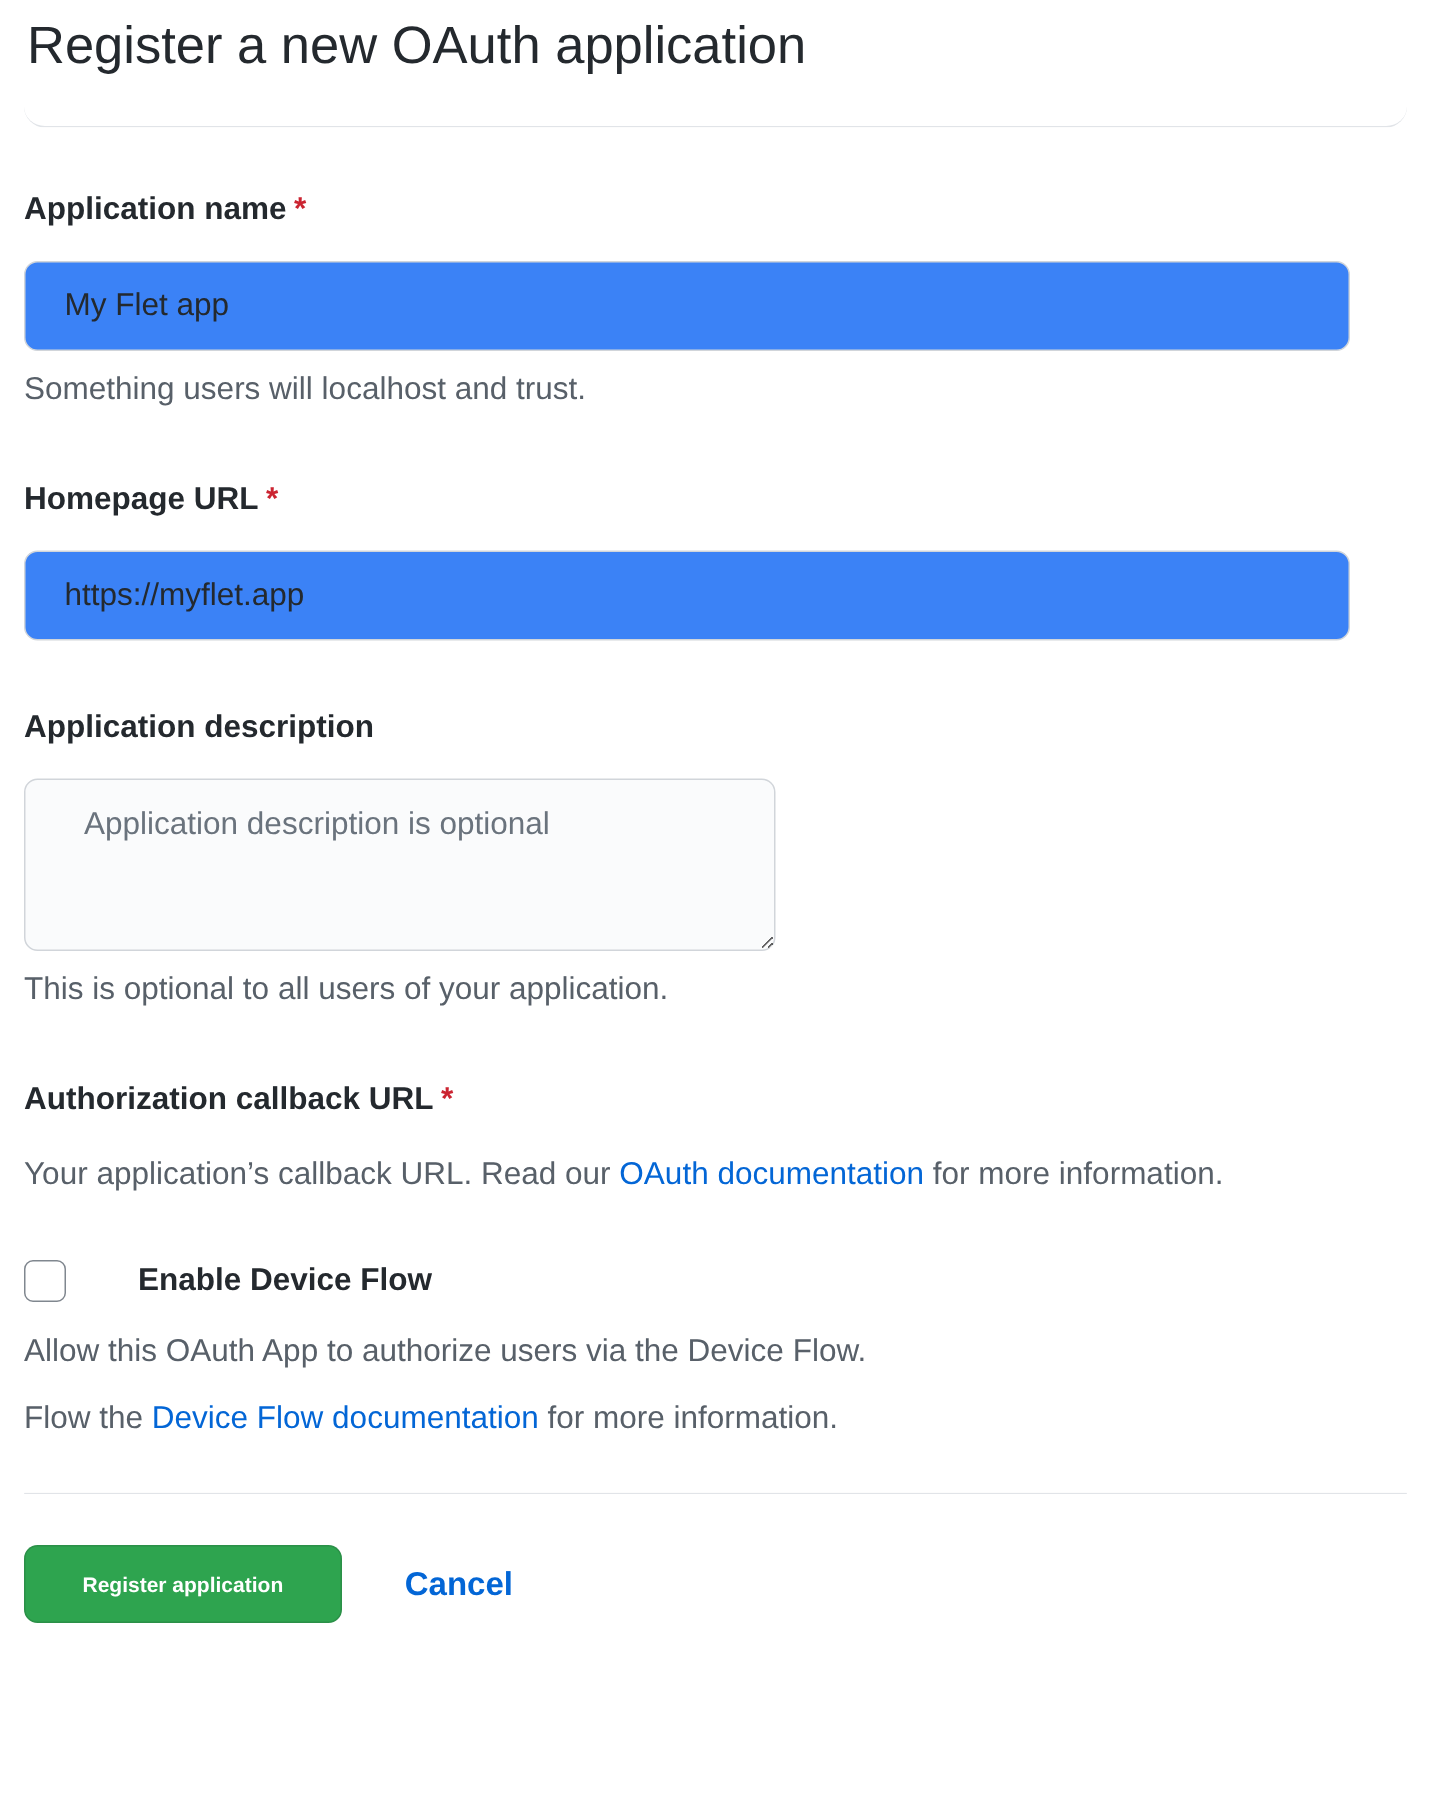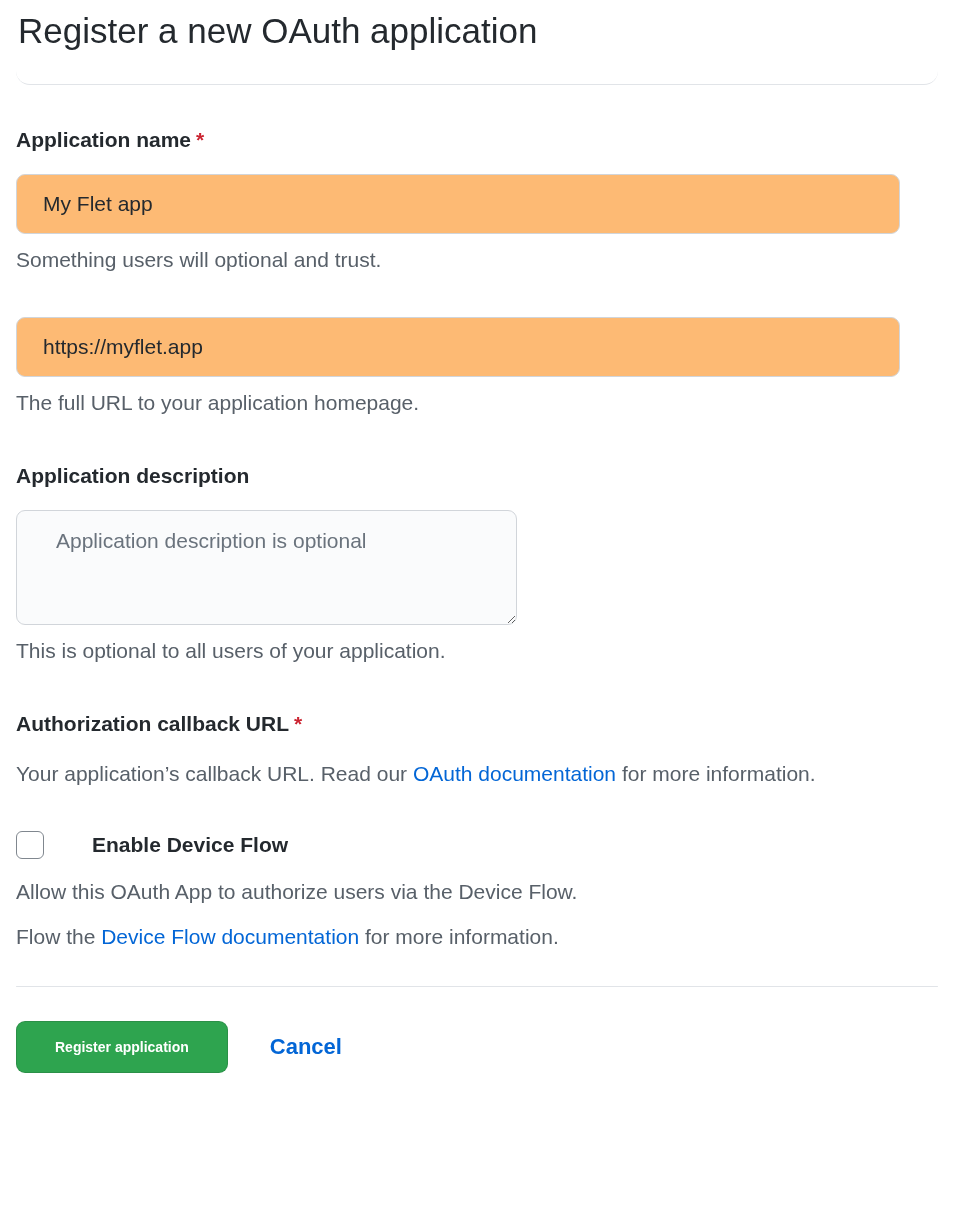--- a/index.html
+++ b/index.html
@@ -36,21 +36,21 @@
   .required { color: #cb2431; margin-left: 5px; font-weight: 700; }
 
   .text-input {
     display: block;
     width: 884px;
     height: 60px;
     padding: 0 26px;
     font-size: 21px;
     font-family: inherit;
     color: #24292e;
-    background: #fdba74;
+    background: #3b82f6;
     border: 1px solid #d1d5da;
     border-radius: 9px;
     outline: none;
   }
   .textarea {
     display: block;
     width: 501px;
     height: 115px;
     padding: 14px 39px;
     font-size: 21px;
@@ -127,26 +127,26 @@
 
 <div class="container">
 
   <h2 class="page-title">Register a new OAuth application</h2>
 
   <form>
 
     <div class="form-group first">
       <label class="field-label"><span>Application name</span><span class="required">*</span></label>
       <input type="text" class="text-input" value="My Flet app" style="">
-      <p class="helper">Something users will optional and trust.</p>
+      <p class="helper">Something users will localhost and trust.</p>
     </div>
 
     <div class="form-group">
+      <label class="field-label"><span>Homepage URL</span><span class="required">*</span></label>
       <input type="text" class="text-input" value="https://myflet.app" style="">
-      <p class="helper">The full URL to your application homepage.</p>
     </div>
 
     <div class="form-group">
       <label class="field-label"><span>Application description</span></label>
       <textarea class="textarea" placeholder="Application description is optional" style=""></textarea>
       <p class="helper">This is optional to all users of your application.</p>
     </div>
 
     <div class="form-group">
       <label class="field-label"><span>Authorization callback URL</span><span class="required">*</span></label>

